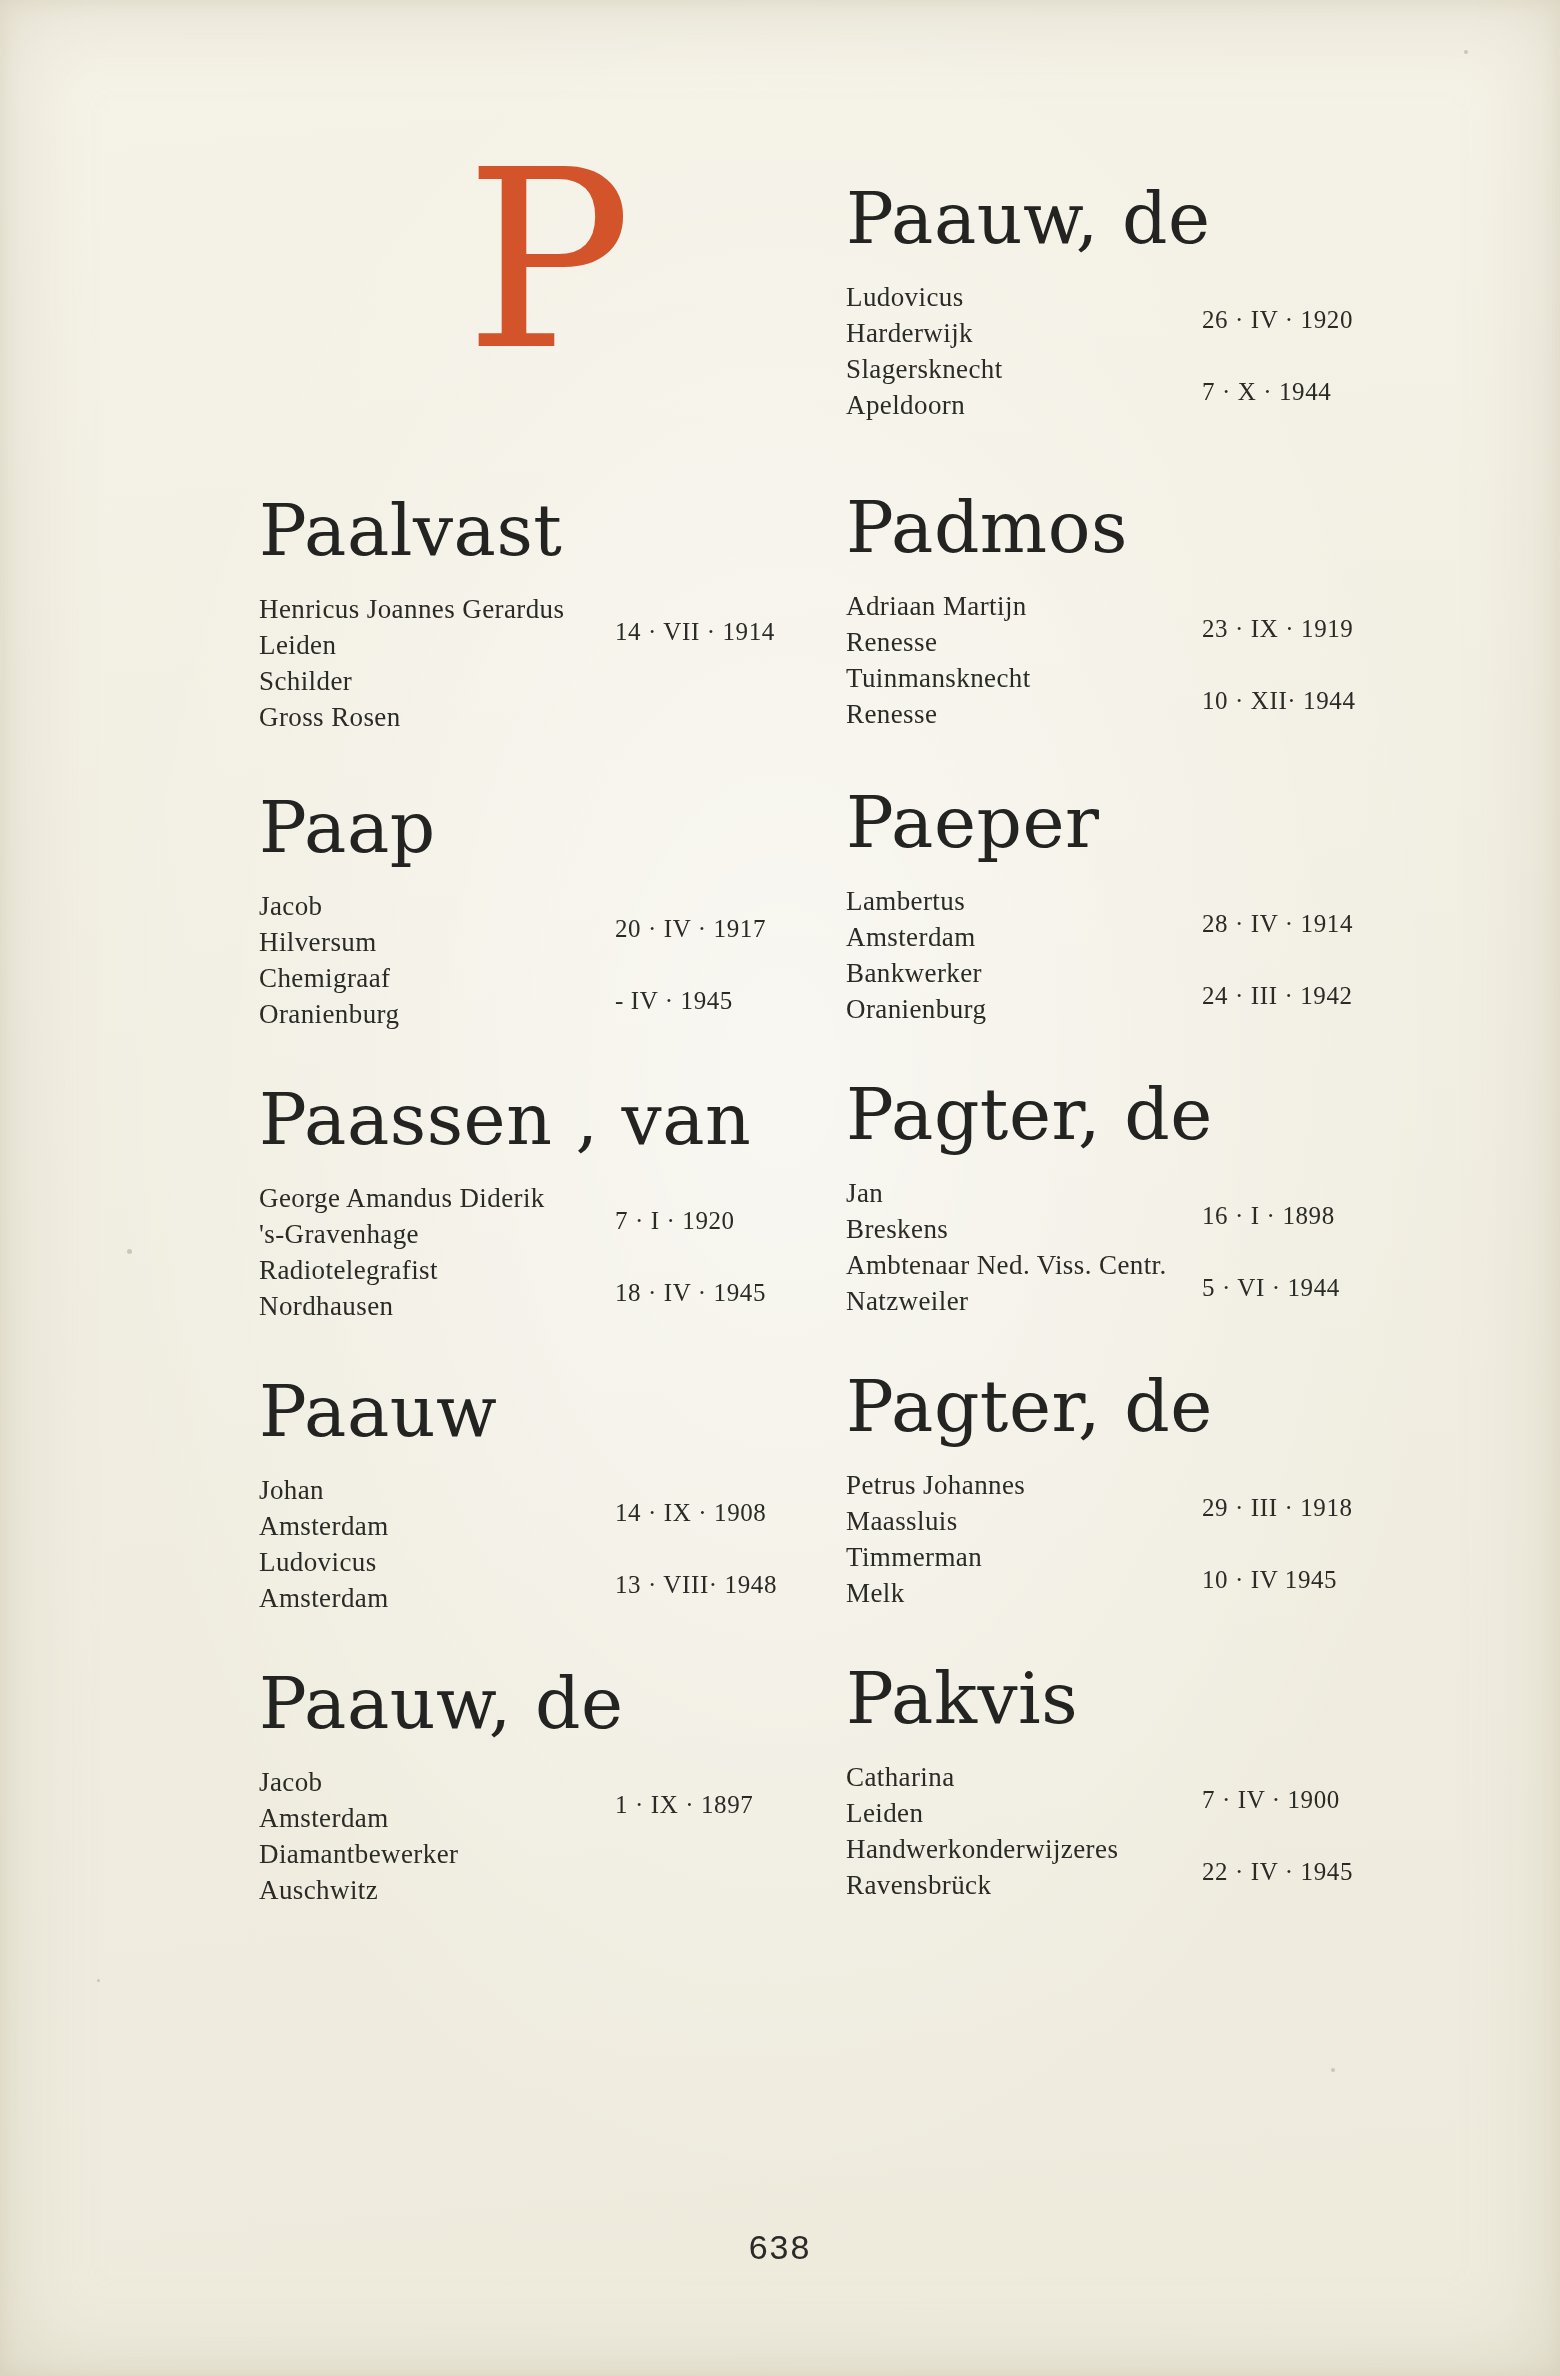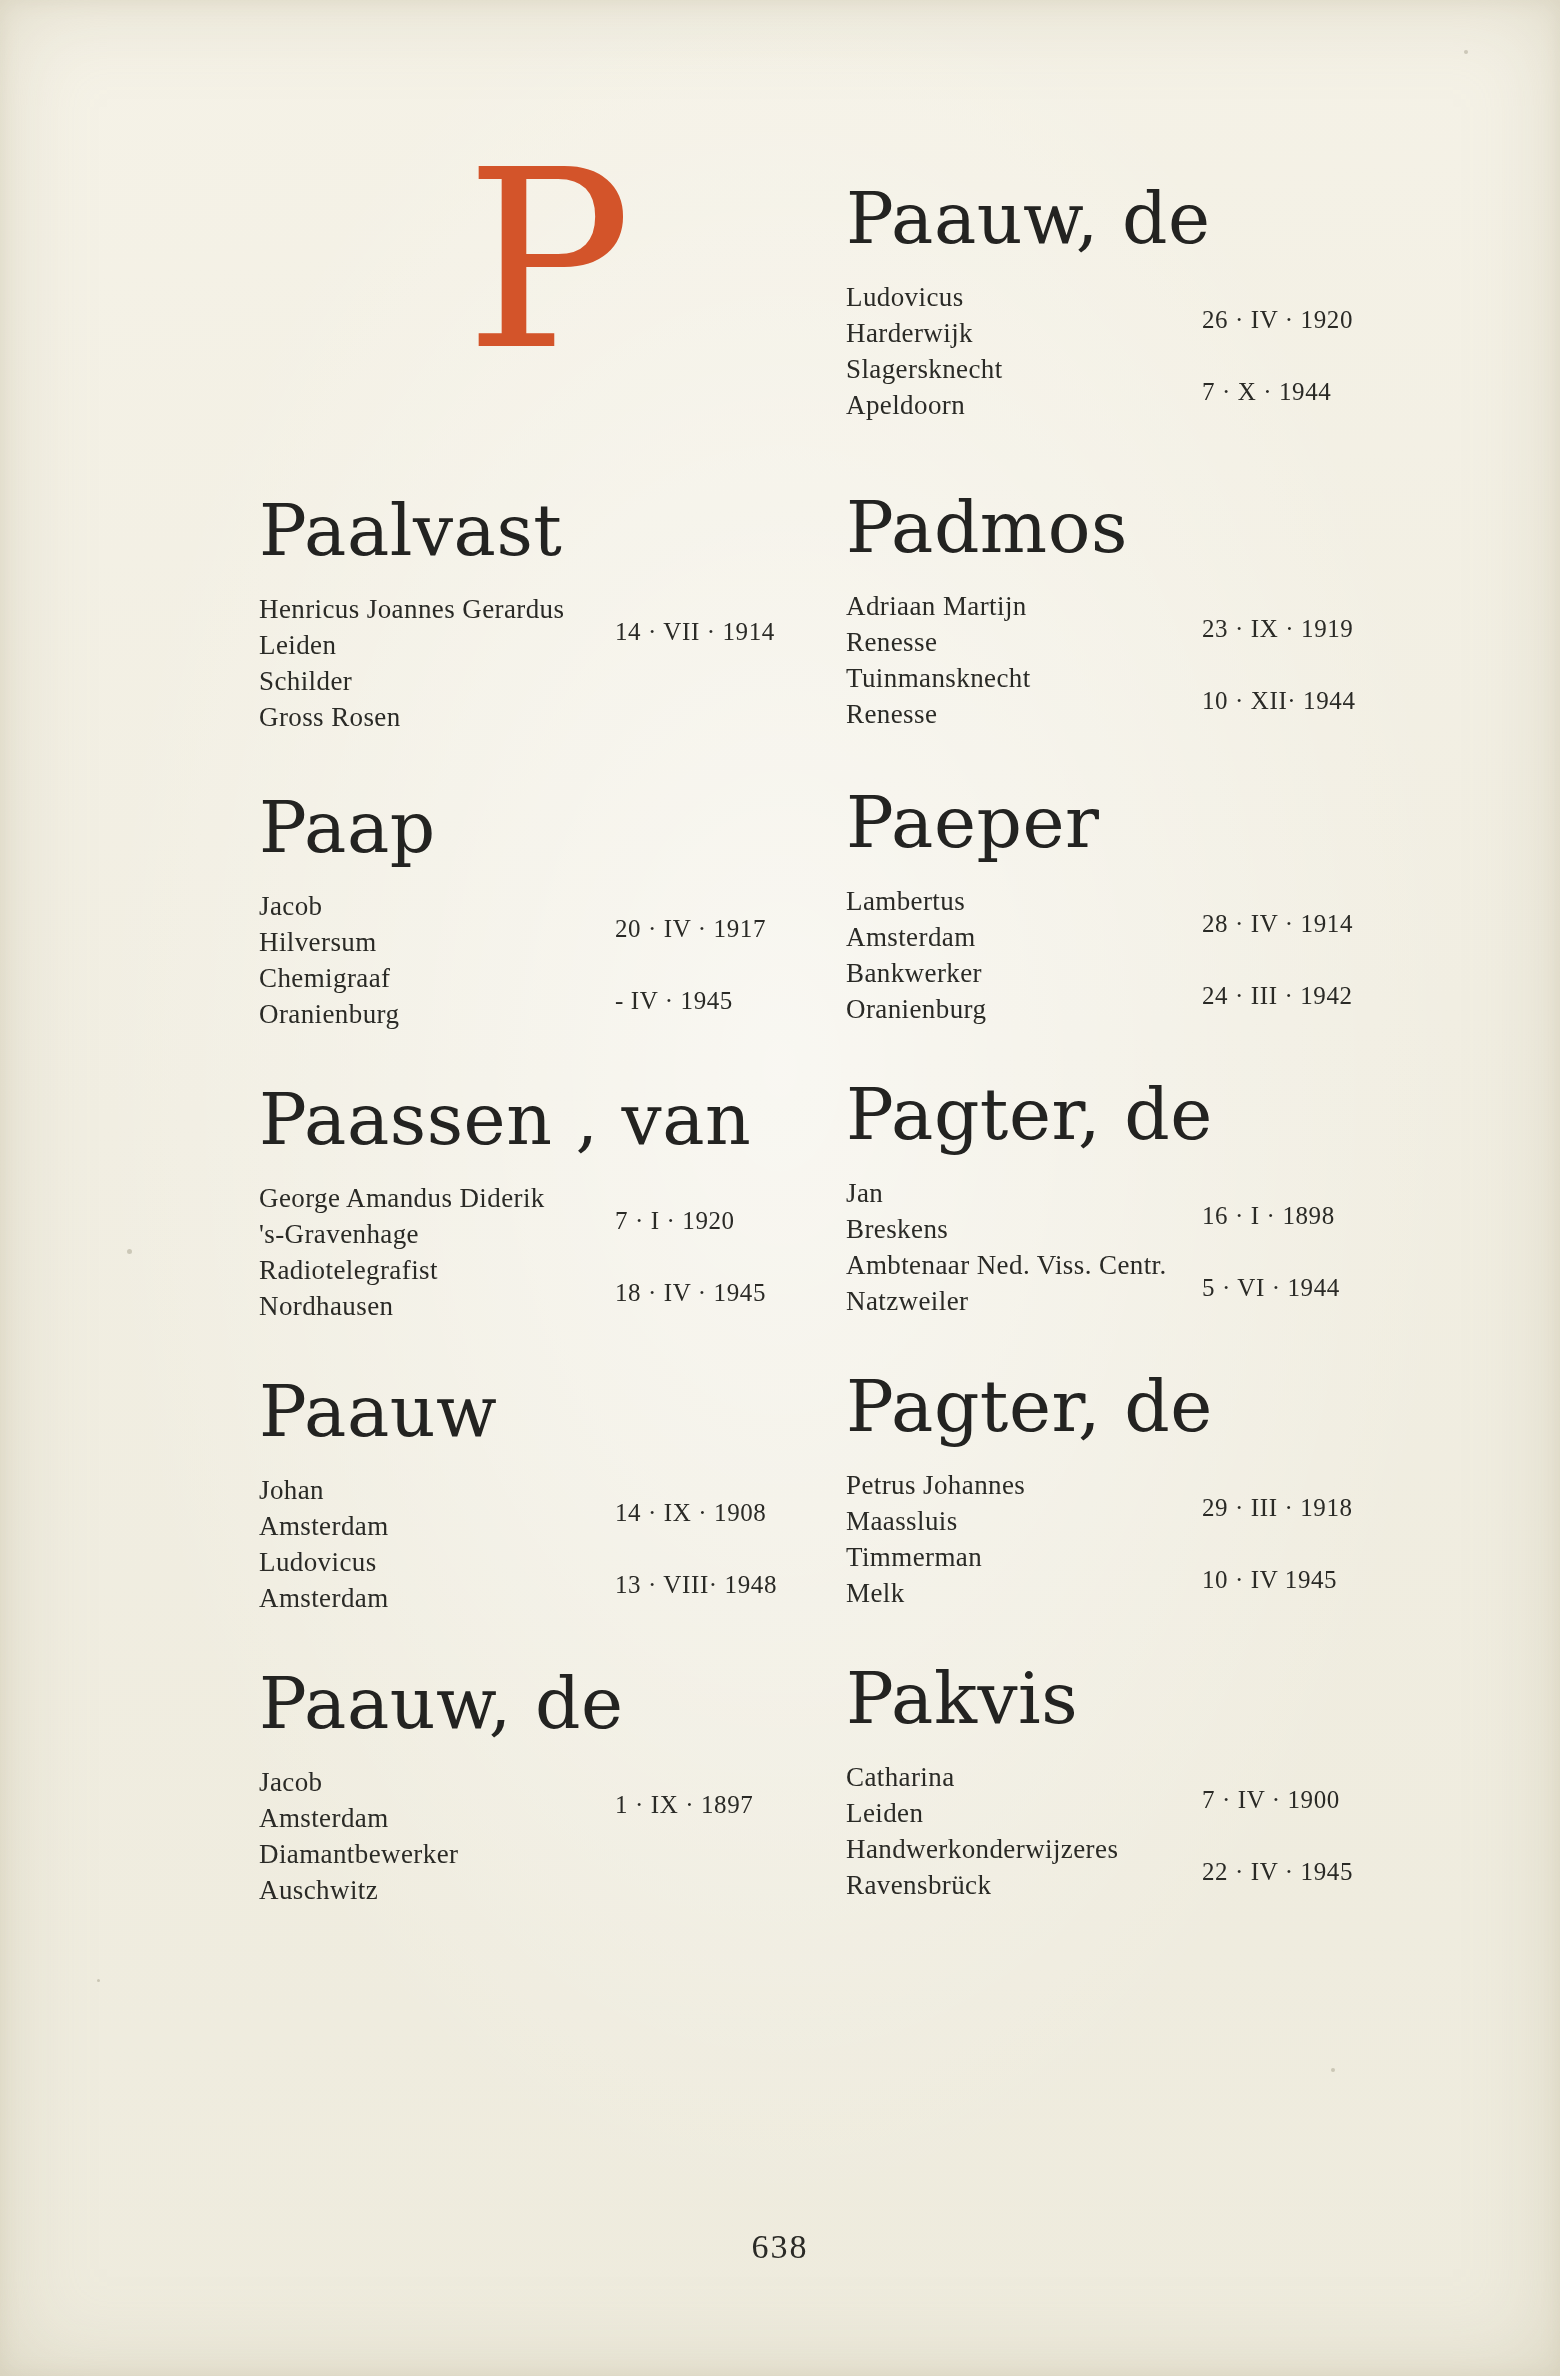--- a/index.html
+++ b/index.html
@@ -91,21 +91,21 @@
     font-size: 25px;
     letter-spacing: 0.6px;
   }
 
   .pagenum {
     position: absolute;
     left: 0;
     width: 1560px;
     top: 2228px;
     text-align: center;
-    font-family: Liberation Serif, serif;
+    font-family: Liberation Sans, sans-serif;
     font-size: 34px;
     color: #2a2a26;
     letter-spacing: 2px;
   }
 </style>
 </head>
 <body>
 
 <div class="page">
   <div class="paper-texture"></div>

